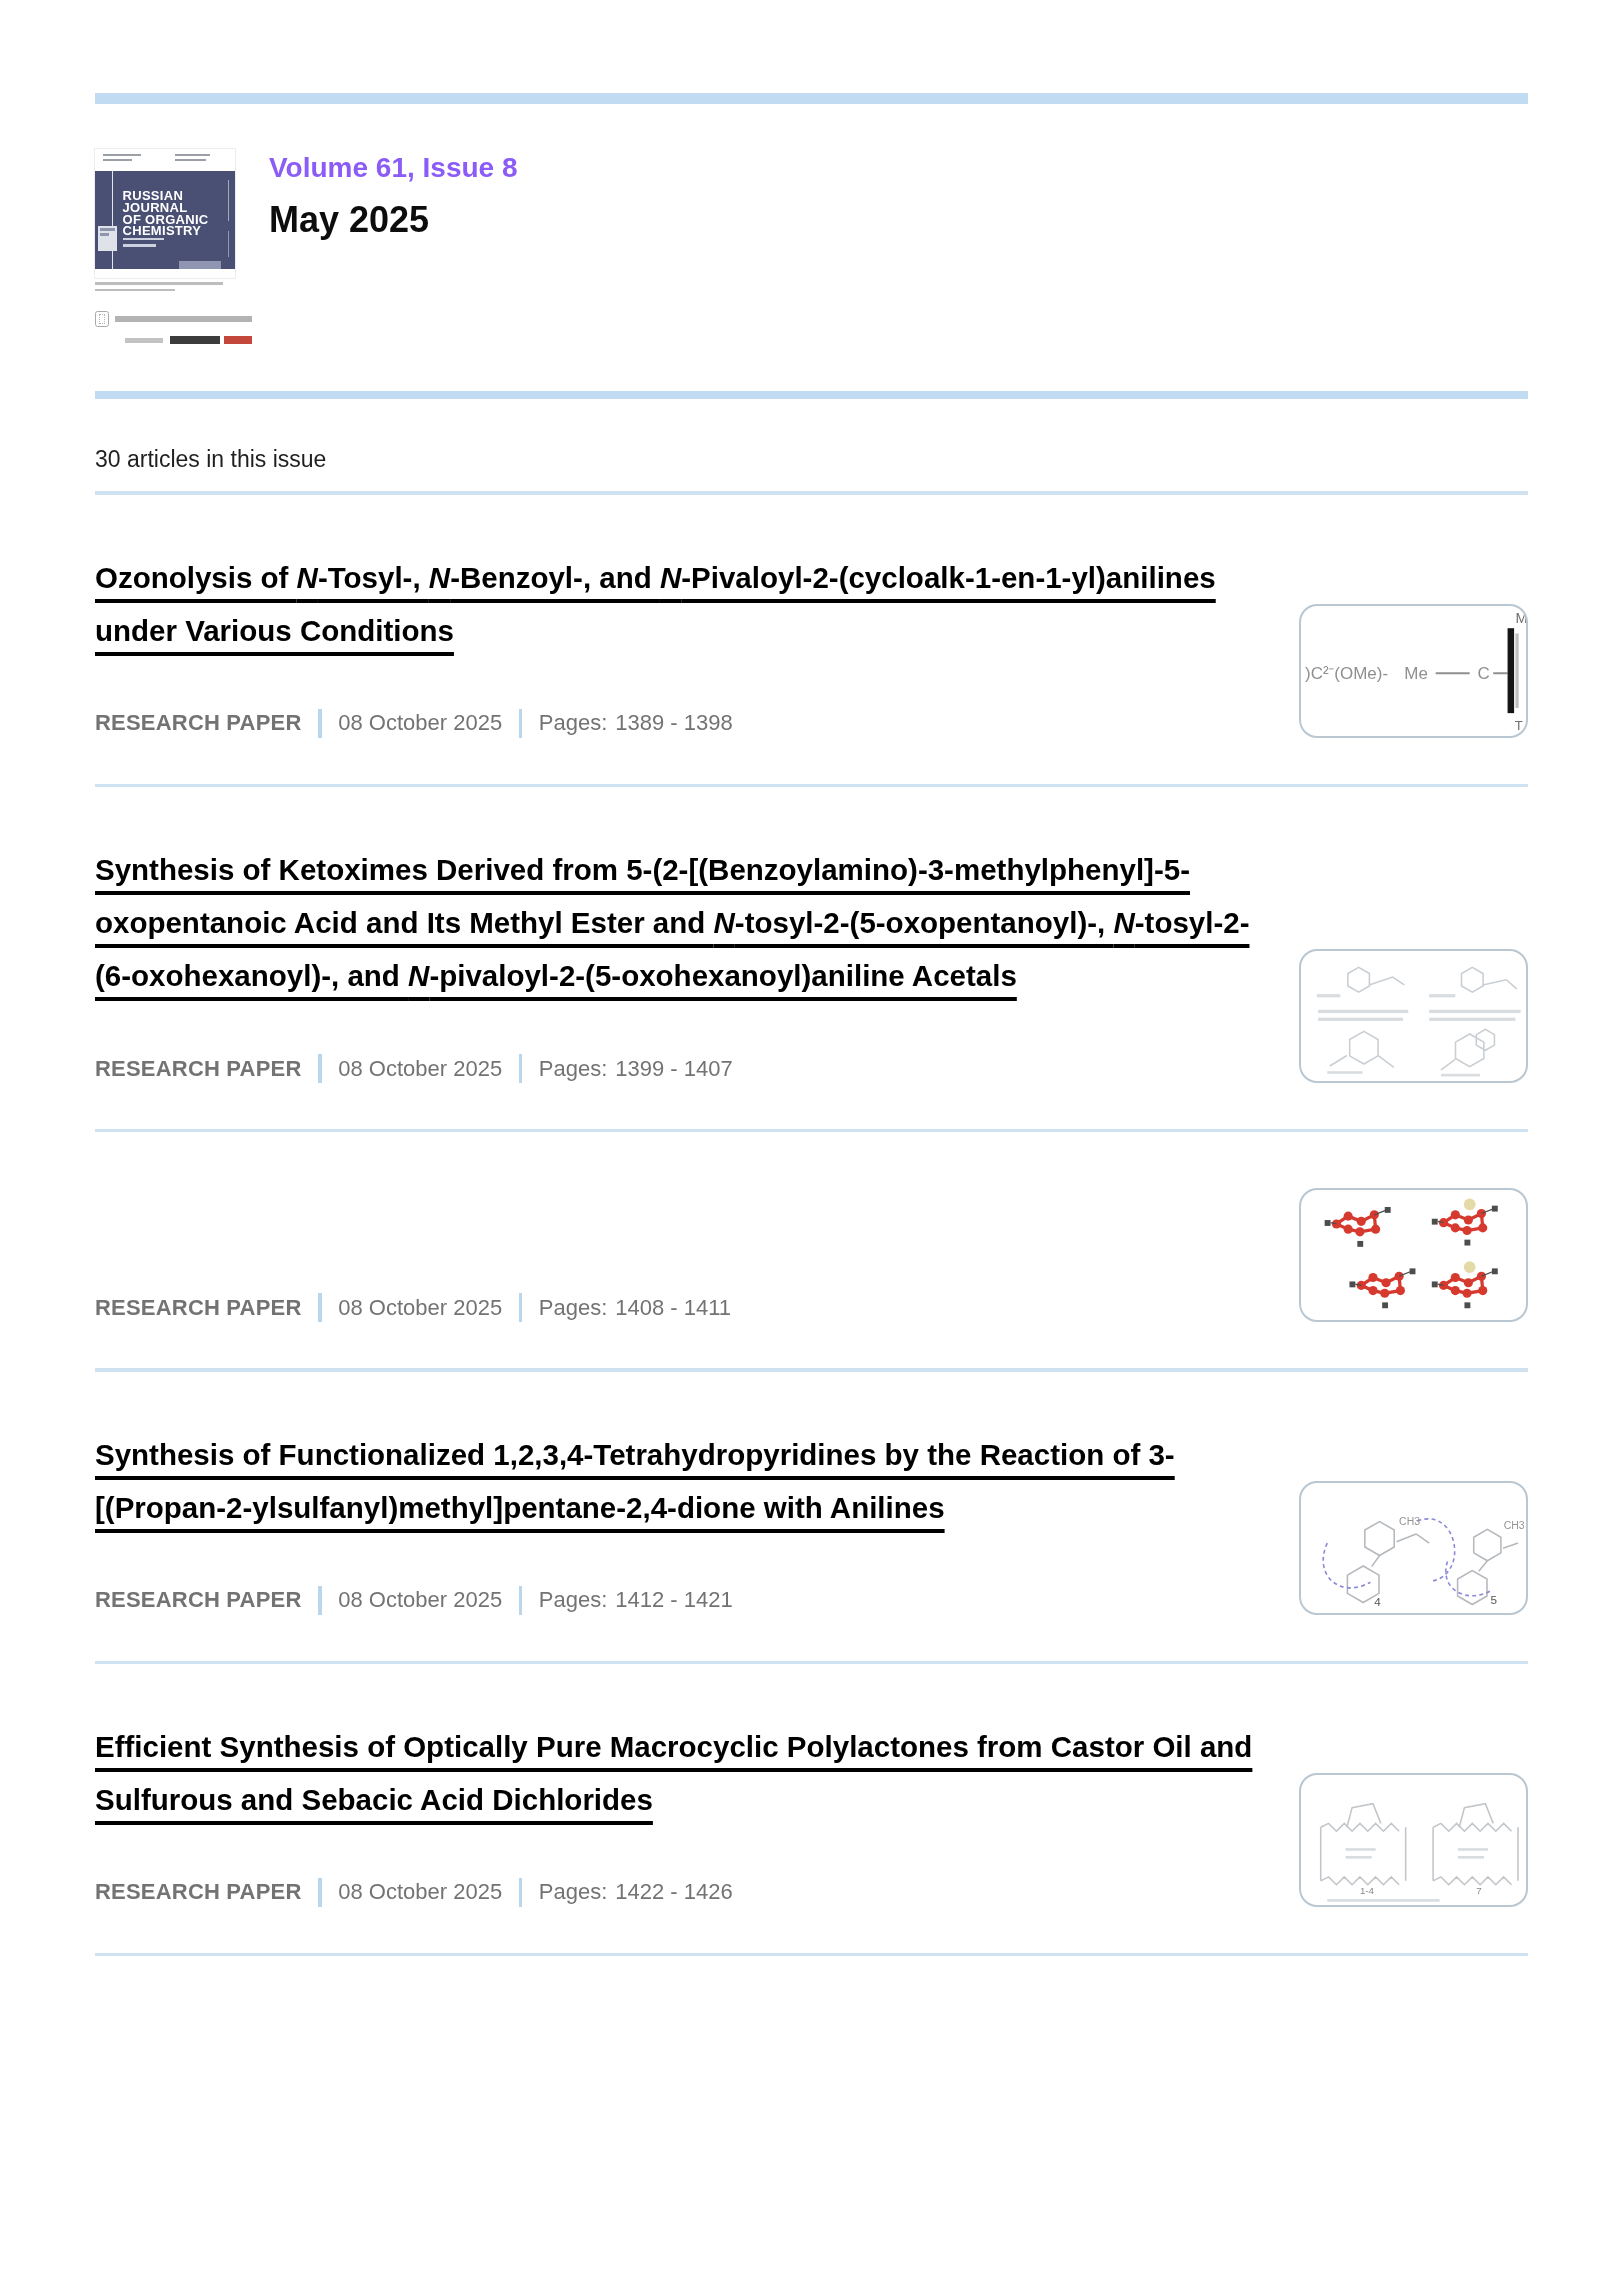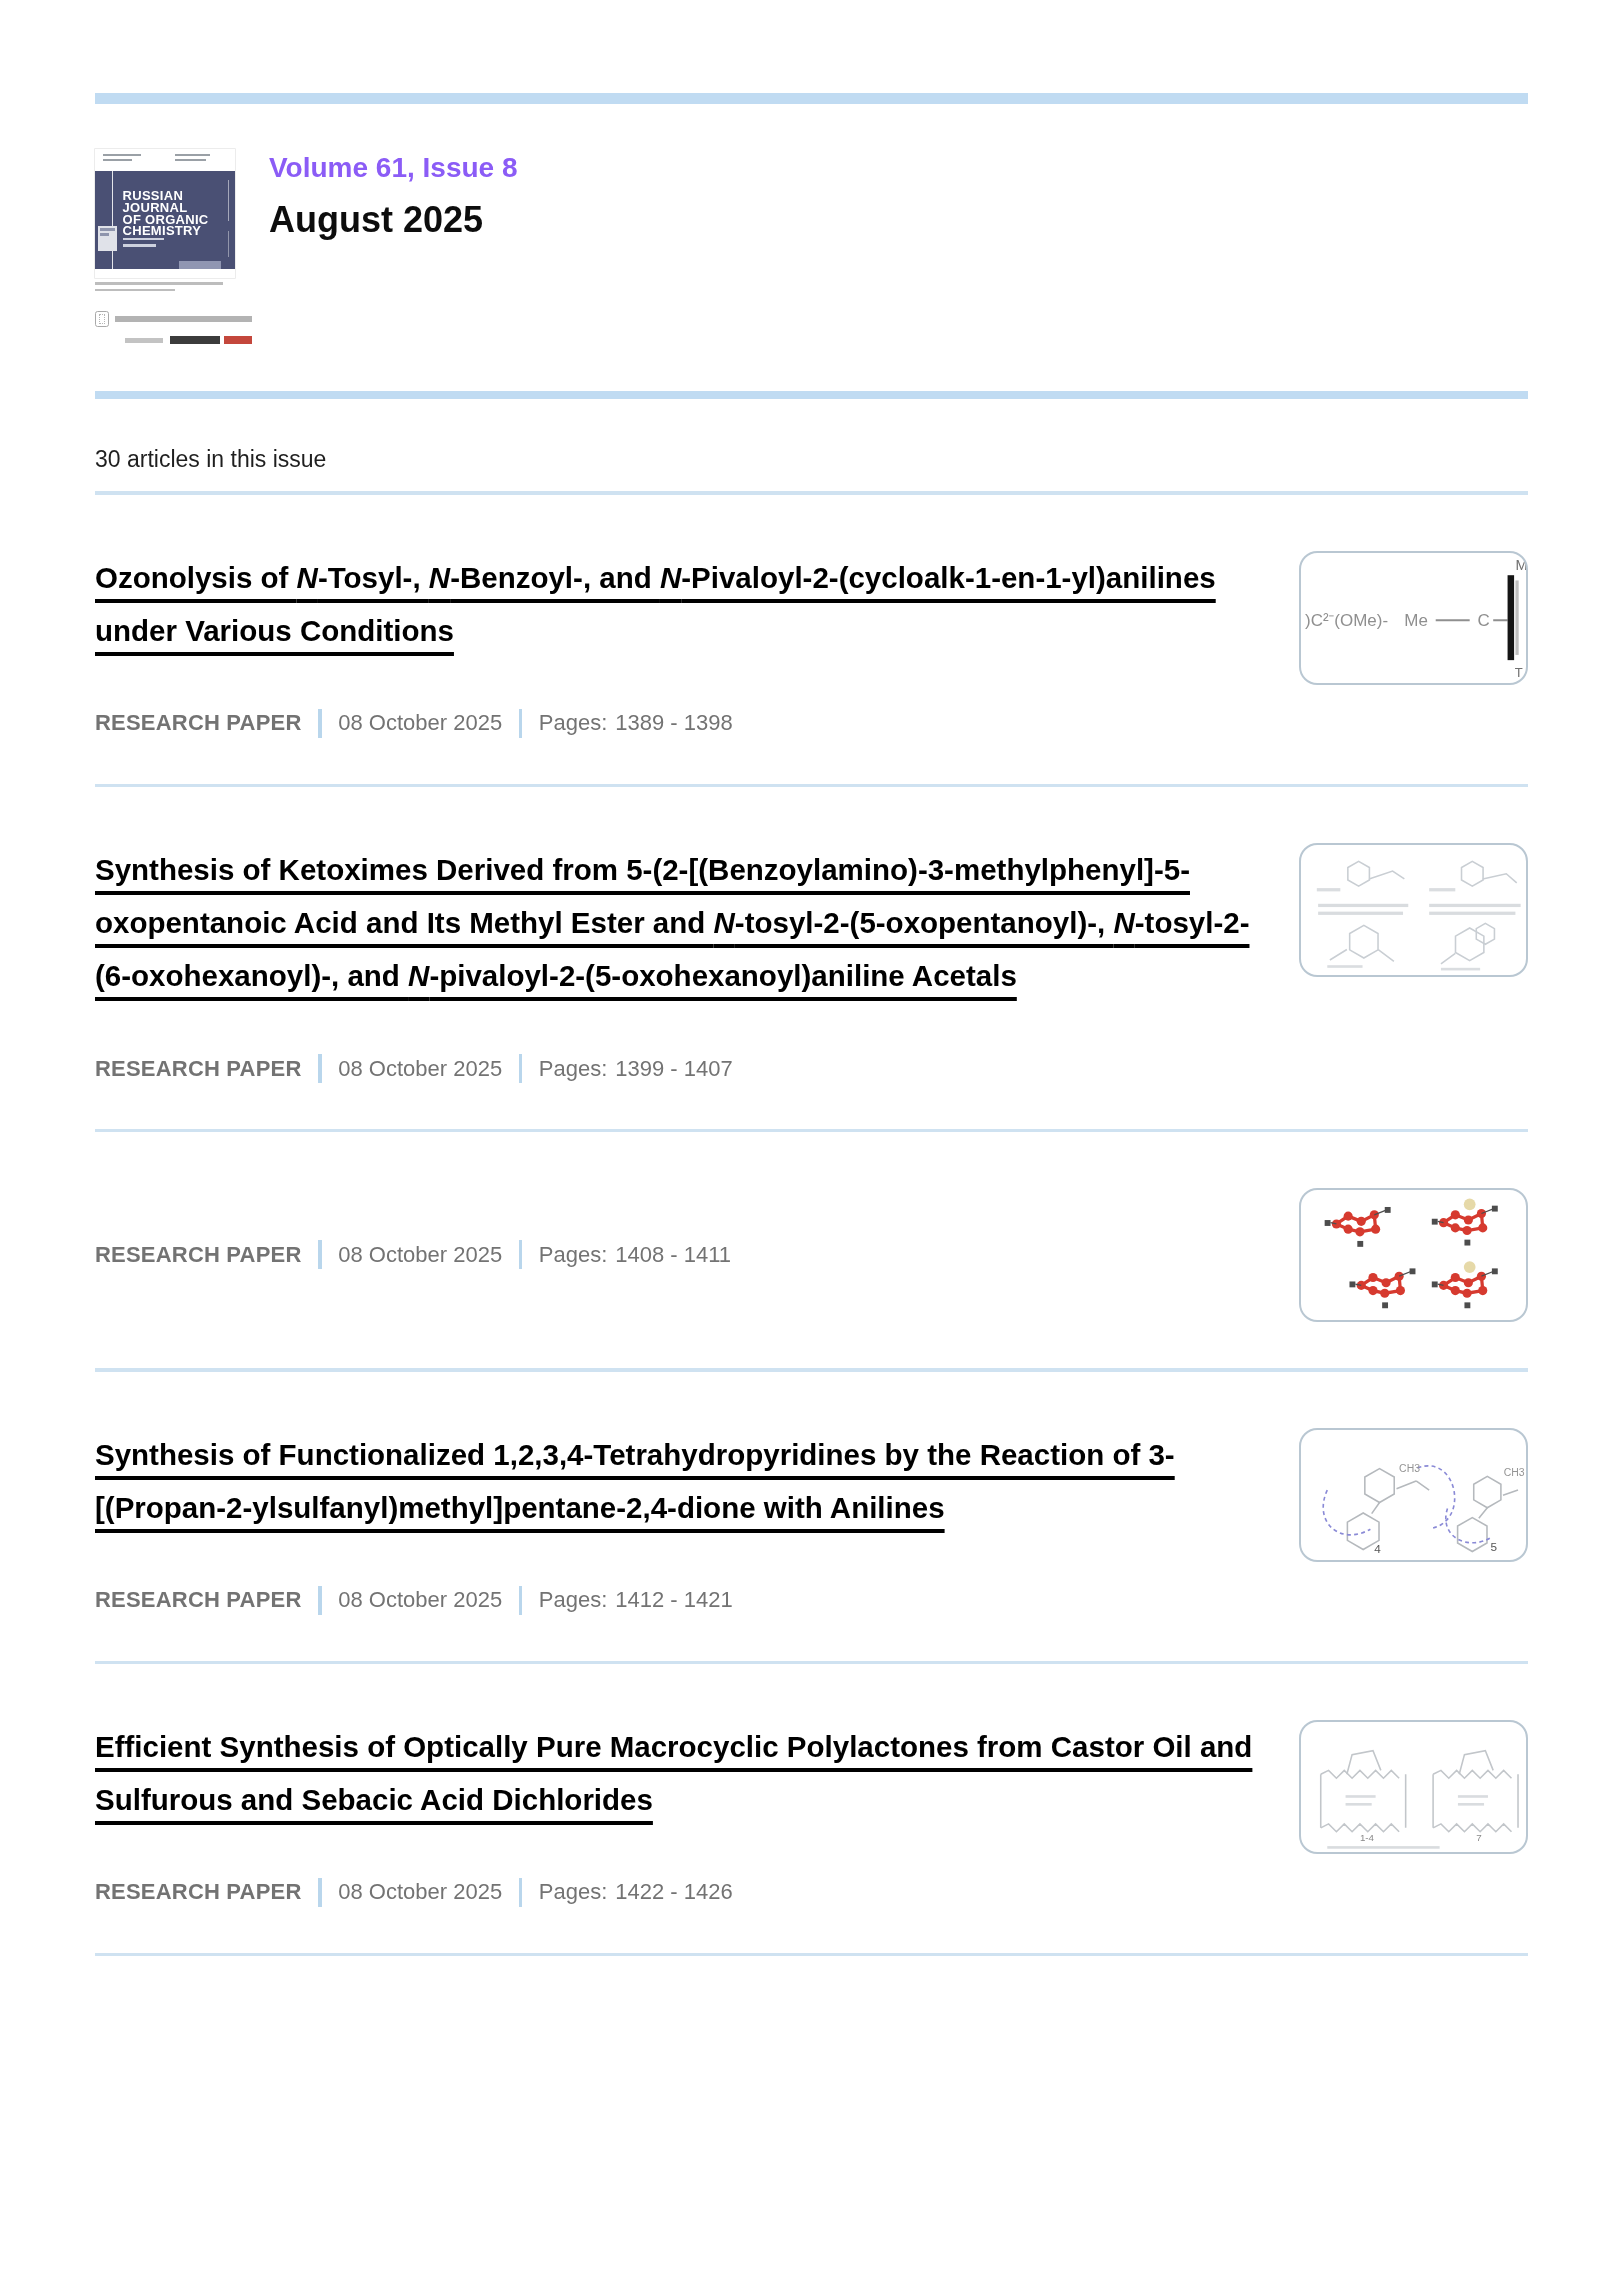--- a/index.html
+++ b/index.html
@@ -46,21 +46,21 @@
 
   .head-text{margin-left:17px;padding-top:3.9px;}
   .volume-line{font-size:28px;font-weight:bold;color:#8b5cf6;}
   .date-line{font-size:36px;font-weight:bold;color:#0d0d0d;margin-top:14.4px;}
 
   
   .issue-count{font-size:23px;color:#1f1f1f;margin-top:47px;}
   .list-divider{height:3.3px;background:#cfe2f1;margin-top:18.3px;}
   .list-divider.between{margin-top:0;}
 
-  .article{display:flex;align-items:flex-start;padding:56px 0 46px;}
+  .article{display:flex;align-items:flex-end;padding:56px 0 46px;}
   .article-main{width:1178px;flex:0 0 auto;}
   .article.no-thumb .article-main{width:1433px;}
   .article-title{margin:0;font-size:29.5px;line-height:53px;font-weight:bold;}
   .article-title a{color:#000;text-decoration:underline;text-decoration-thickness:3.9px;
     text-underline-offset:11px;text-decoration-color:#000;cursor:pointer;}
   .article-title em{font-style:italic;}
   .article-meta{margin-top:52px;display:flex;align-items:center;font-size:22px;color:#737373;}
   .meta-type{font-weight:bold;letter-spacing:0.2px;}
   .meta-sep{width:3.9px;height:29px;background:#b9d6ec;margin:0 16.4px;flex:0 0 auto;}
   .meta-pages .pl{margin-right:7.9px;}
@@ -120,21 +120,21 @@
         </div>
         <div class="pub-row2">
           <div class="g"></div>
             <div class="k"></div>
             <div class="r"></div>
         </div>
       </div>
     </div>
     <div class="head-text">
       <div class="volume-line">Volume 61, Issue 8</div>
-      <div class="date-line">August 2025</div>
+      <div class="date-line">May 2025</div>
     </div>
   </div>
 
   <div class="accent-bar bar-section"></div>
 
   <div class="issue-count">30 articles in this issue</div>
 
   <div id="article-list">
       <div class="list-divider"></div>
       <div class="article">

